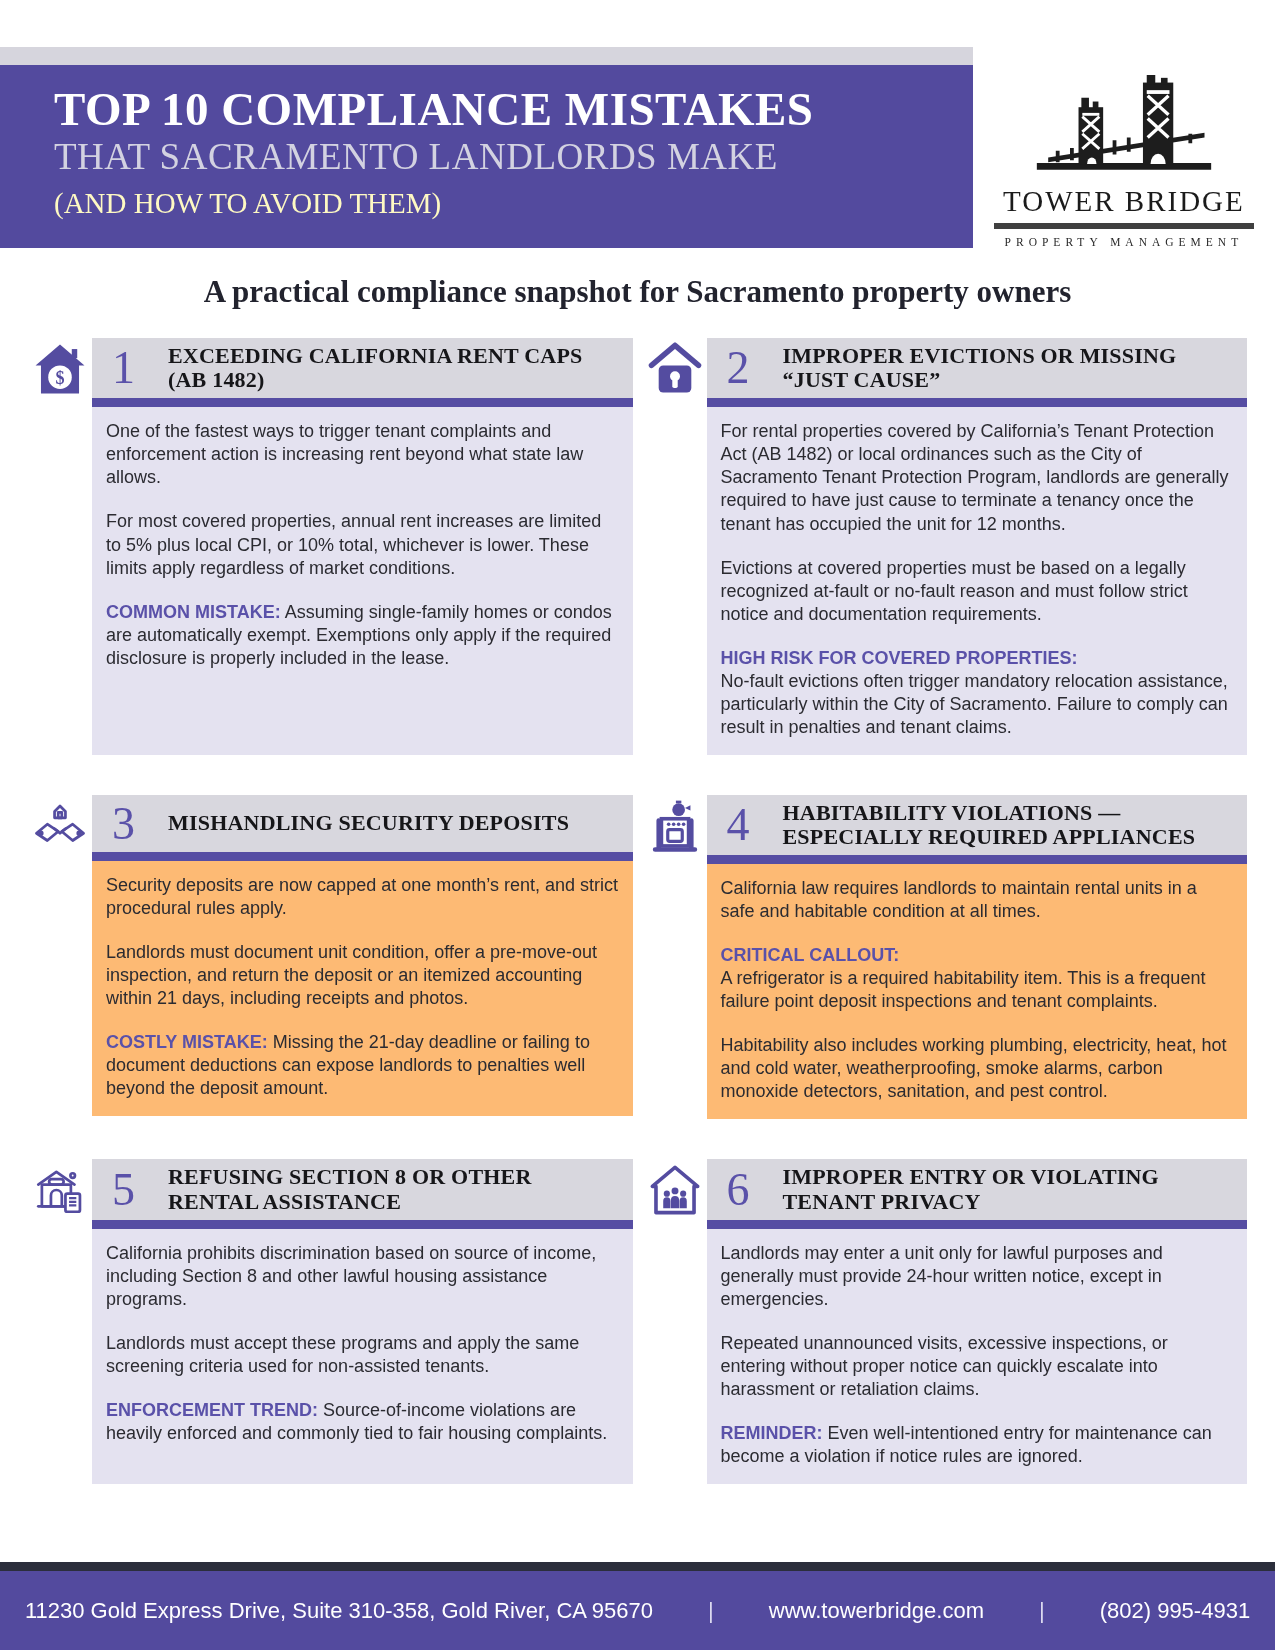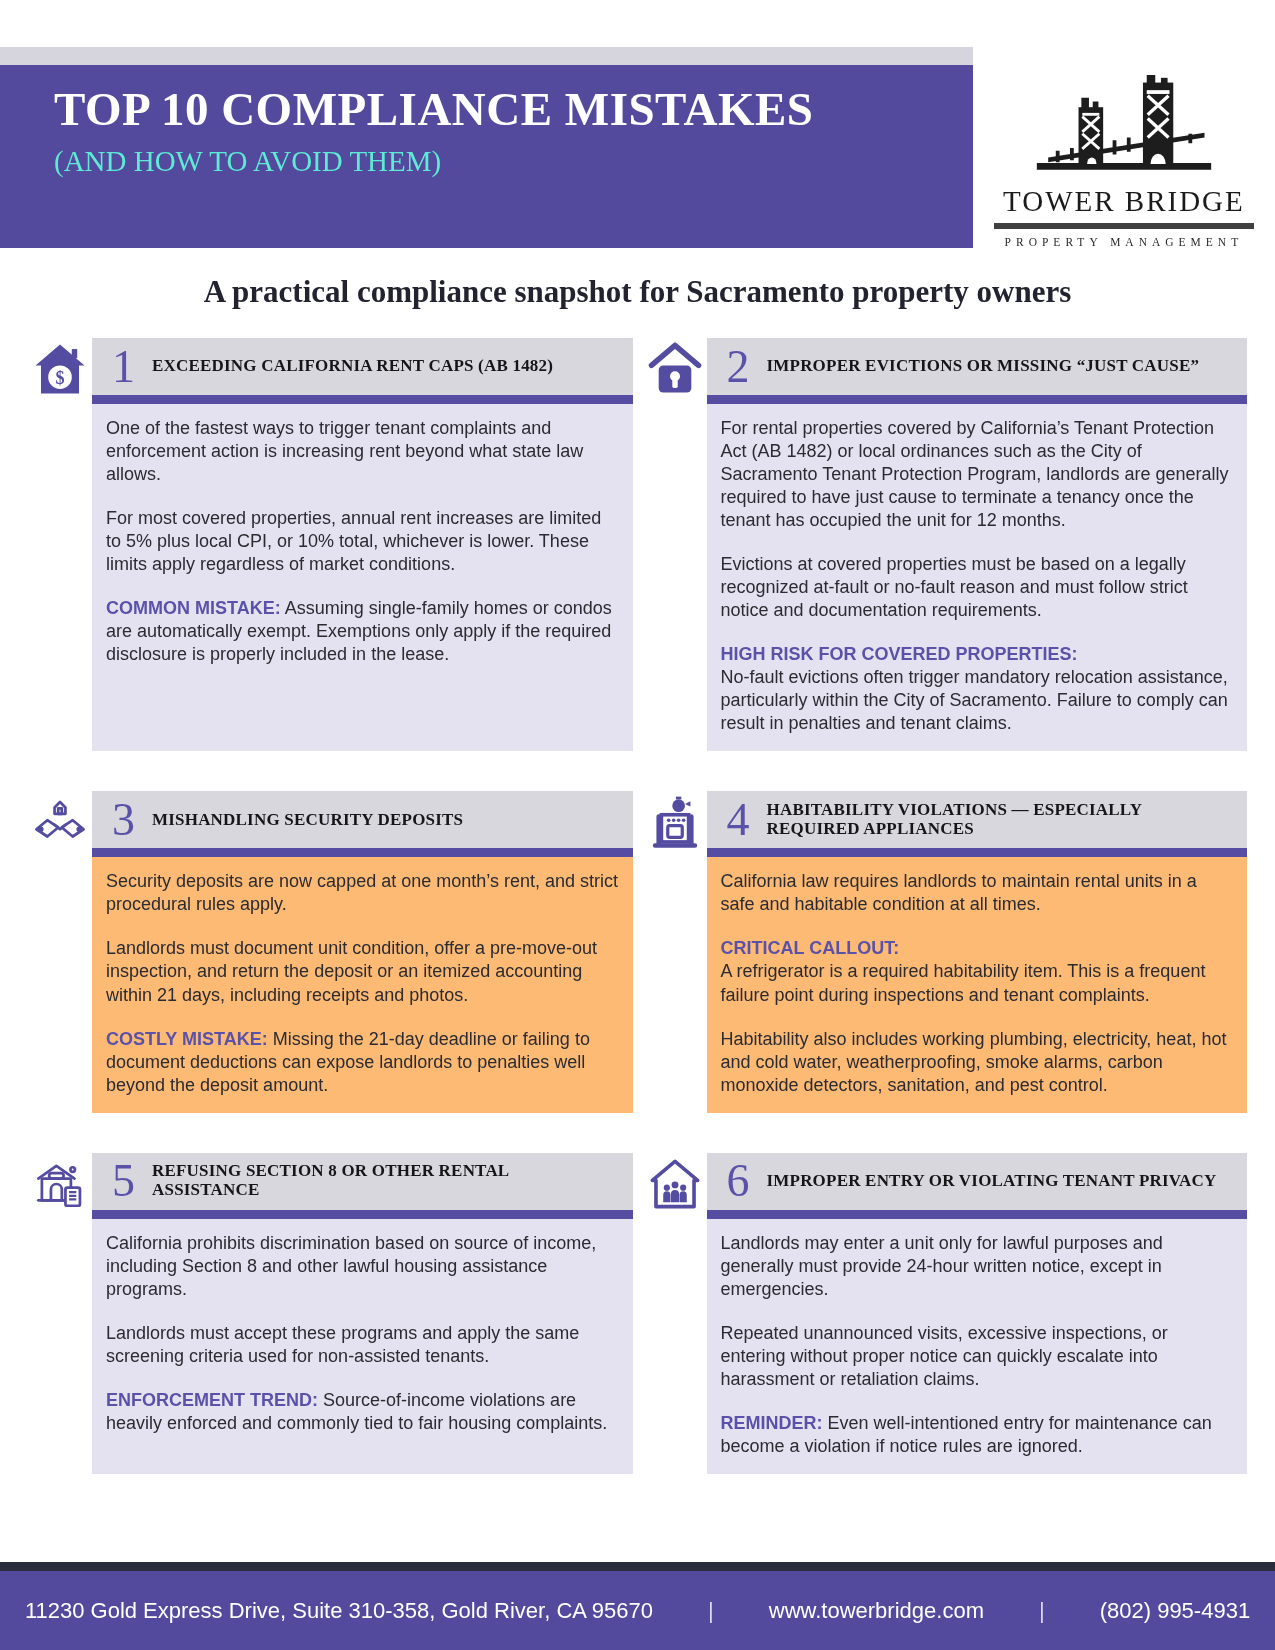--- a/index.html
+++ b/index.html
@@ -6,41 +6,41 @@
   html,body { background:#ffffff; }
   body { width:1275px; height:1650px; font-family:"Liberation Sans", sans-serif; }
   .page { width:1275px; height:1650px; display:flex; flex-direction:column; overflow:hidden; background:#ffffff; }
 
   
   .top-strip { margin-top:47px; width:76.3%; height:18px; background:#d6d5dd; }
   .banner { display:flex; align-items:stretch; }
   .banner-left { width:76.3%; background:#534a9e; padding:18px 10px 24px 54px; }
   .title-1 { font-family:"Liberation Serif", serif; font-weight:700; font-size:47px; line-height:1.12; color:#ffffff; letter-spacing:0.5px; }
   .title-2 { font-family:"Liberation Serif", serif; font-weight:400; font-size:37px; line-height:1.15; color:#d3d2e1; letter-spacing:0.5px; }
-  .title-3 { font-family:"Liberation Serif", serif; font-weight:400; font-size:29px; line-height:1.2; color:#5eead4; margin-top:8px; }
+  .title-3 { font-family:"Liberation Serif", serif; font-weight:400; font-size:29px; line-height:1.2; color:#fef9c3; margin-top:8px; }
   .banner-right { flex:1; display:flex; align-items:flex-start; justify-content:center; background:#ffffff; padding-top:10px; }
   .logo { display:flex; flex-direction:column; align-items:center; width:260px; }
   .logo-bridge svg { display:block; }
   .logo-name { font-family:"Liberation Serif", serif; font-size:29px; color:#1b1b1b; letter-spacing:2px; white-space:nowrap;
                border-bottom:6px solid #404040; padding:2px 4px 5px 4px; width:100%; text-align:center; }
   .logo-tag { font-family:"Liberation Serif", serif; font-size:11.5px; color:#2a2a2a; letter-spacing:5px; margin-top:7px; white-space:nowrap; }
 
   
   .subtitle { text-align:center; font-family:"Liberation Serif", serif; font-weight:700; font-size:31px; color:#22232e; margin:26px 20px 28px; }
 
   
   main { flex:1; padding:0 28px; }
   .grid { display:grid; grid-template-columns:1fr 1fr; column-gap:10px; row-gap:40px; }
   .card { display:grid; grid-template-columns:64px 1fr; }
   .icon-cell { padding-top:2px; display:flex; justify-content:center; align-items:flex-start; background:#ffffff; }
   .icon-cell svg { display:block; }
   .content { display:flex; flex-direction:column; }
   .bar { display:flex; align-items:center; gap:17px; background:#d8d7de; min-height:57px; padding:6px 14px 6px 20px; }
   .num { font-family:"Liberation Serif", serif; font-size:46px; line-height:0.9; color:#5a51a9; }
-  .sec-title { font-family:"Liberation Serif", serif; font-weight:700; font-size:17px; line-height:1.1; color:#161619; letter-spacing:0.2px; }
+  .sec-title { font-family:"Liberation Serif", serif; font-weight:700; font-size:22px; line-height:1.1; color:#161619; letter-spacing:0.2px;margin-left:16px; }
   .rule { height:9px; background:#564da3; }
   .body { background:#e4e2f0; padding:13px 12px 16px 14px; font-size:18px; line-height:1.28; color:#2b2b31; flex:1; }
   .card.light .body { background:#fdba74; }
   .card.natural .body { flex:0 0 auto; }
   .body p + p { margin-top:21px; }
   .lbl { color:#5a51a9; font-weight:700; }
   .lbl.block { display:block; }
 
   
   footer { margin-top:26px; }
@@ -51,20 +51,21 @@
 </head>
 <body>
 
 <div class="page">
 
   <header>
     <div class="top-strip"></div>
     <div class="banner">
       <div class="banner-left">
         <div class="title-1">TOP 10 COMPLIANCE MISTAKES</div>
+        <div class="title-2">THAT SACRAMENTO LANDLORDS MAKE</div>
         <div class="title-3">(AND HOW TO AVOID THEM)</div>
       </div>
       <div class="banner-right">
         <div class="logo">
           <span class="logo-bridge">
             <svg width="190" height="108" viewBox="0 0 200 114" fill="none">
 
               <path d="M8 100 L192 100 L192 93 L8 93 Z" fill="#1d1d1d"></path>
               <path d="M20 92 L185 66 L185 61 L20 87 Z" fill="#1d1d1d"></path>
               <path d="M30 92 L30 80 M45 90 L45 77 M60 88 L60 74 M75 86 L75 72 M90 84 L90 69 M105 81 L105 66 M170 72 L170 62" stroke="#1d1d1d" stroke-width="4"></path>
@@ -192,21 +193,21 @@
           </span>
         </div>
         <div class="content">
           <div class="bar">
             <span class="num">4</span>
             <h3 class="sec-title">HABITABILITY VIOLATIONS — ESPECIALLY REQUIRED APPLIANCES</h3>
           </div>
           <div class="rule"></div>
           <div class="body">
             <p><span>California law requires landlords to maintain rental units in a safe and habitable condition at all times.</span></p>
-            <p><strong class="lbl block">CRITICAL CALLOUT:</strong><span>A refrigerator is a required habitability item. This is a frequent failure point during inspections and tenant complaints.</span></p>
+            <p><strong class="lbl block">CRITICAL CALLOUT:</strong><span>A refrigerator is a required habitability item. This is a frequent failure point deposit inspections and tenant complaints.</span></p>
             <p><span>Habitability also includes working plumbing, electricity, heat, hot and cold water, weatherproofing, smoke alarms, carbon monoxide detectors, sanitation, and pest control.</span></p>
           </div>
         </div>
       </section>
 
       <section class="card">
         <div class="icon-cell">
           <span>
             <svg width="58" height="58" viewBox="0 0 64 64" fill="none" stroke="#544ca0" stroke-width="3" stroke-linejoin="round">
               <path d="M8 26 L28 12 L48 26" stroke-linecap="round"></path>

